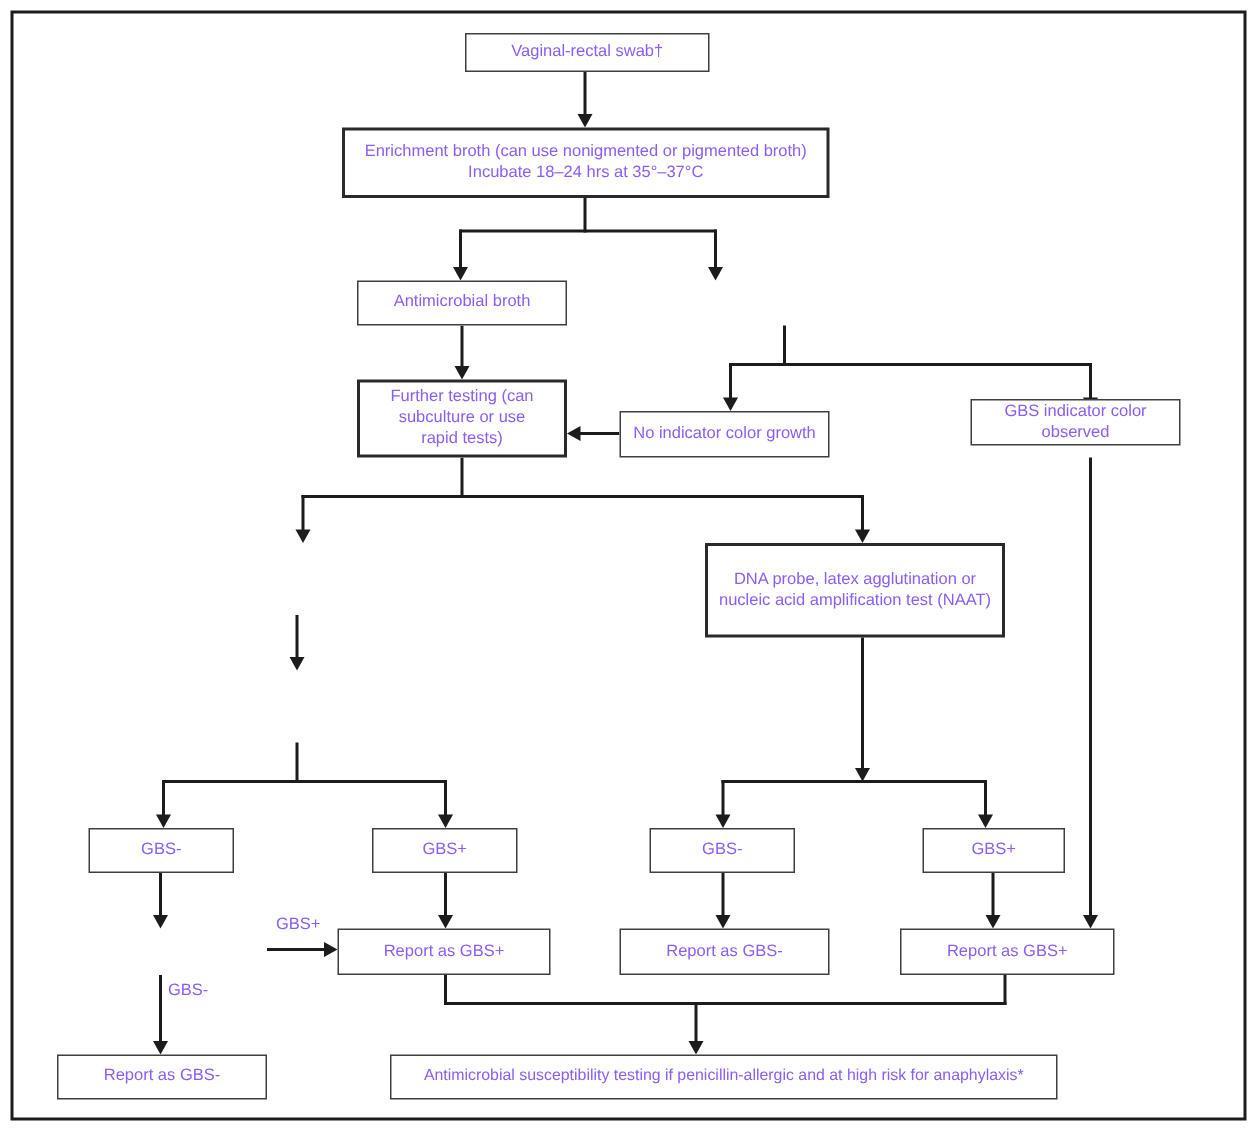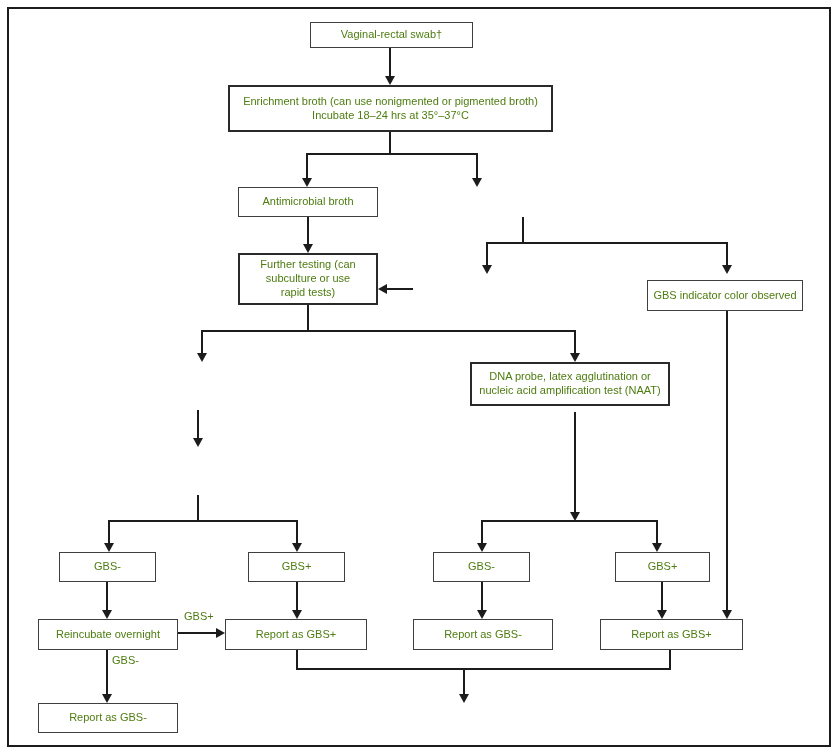--- a/index.html
+++ b/index.html
@@ -1,17 +1,17 @@
 <!DOCTYPE html>
 <html><head>
 <meta charset="utf-8">
 <style>
   html,body{margin:0;padding:0;background:#ffffff;}
   .figure{position:relative;width:838px;height:754px;background:#ffffff;
-          font-family:"Liberation Sans","DejaVu Sans",sans-serif;color:#4d7c0f;}
+          font-family:"Liberation Sans","DejaVu Sans",sans-serif;color:#8b5cf6;}
   .frame{position:absolute;inset:7px;border:2px solid #1c1c1c;}
   .node{position:absolute;display:flex;align-items:center;justify-content:center;
         text-align:center;background:#ffffff;border:1.5px solid #3f3f3f;
         font-size:11px;line-height:1.25;white-space:pre-line;box-sizing:border-box;
         padding:1px 3px;z-index:2;}
   .node.big{border-width:2px;border-color:#2a2a2a;}
   .v{position:absolute;width:2px;background:#1c1c1c;z-index:1;}
   .h{position:absolute;height:2px;background:#1c1c1c;z-index:1;}
   .ad{position:absolute;width:0;height:0;border-left:5px solid transparent;
       border-right:5px solid transparent;border-top:9px solid #1c1c1c;z-index:1;}
@@ -27,32 +27,33 @@
 <div class="figure">
   <div class="frame"></div>
 
   <div class="node" style="left:310px;top:22px;width:163px;height:26px">Vaginal-rectal swab†</div>
   <div class="node big" style="left:228px;top:85px;width:325px;height:47px">Enrichment broth (can use nonigmented or pigmented broth)
 Incubate 18–24 hrs at  35°–37°C</div>
   <div class="node" style="left:238px;top:187px;width:140px;height:30px">Antimicrobial broth</div>
   <div class="node big" style="left:238px;top:253px;width:140px;height:52px">Further testing (can
 subculture or use
 rapid tests)</div>
-  <div class="node" style="left:647px;top:280px;width:156px;height:31px">GBS indicator color observed</div>
-  <div class="node big" style="left:470px;top:362px;width:200px;height:44px">DNA probe, latex agglutination or
+  <div class="node" style="left:413px;top:274px;width:140px;height:31px">No indicator color growth</div>
+  <div class="node" style="left:647px;top:266px;width:140px;height:31px">GBS indicator color observed</div>
+  <div class="node big" style="left:470px;top:362px;width:200px;height:63px">DNA probe, latex agglutination or
 nucleic acid amplification test (NAAT)</div>
   <div class="node" style="left:59px;top:552px;width:97px;height:30px">GBS-</div>
   <div class="node" style="left:248px;top:552px;width:97px;height:30px">GBS+</div>
   <div class="node" style="left:433px;top:552px;width:97px;height:30px">GBS-</div>
   <div class="node" style="left:615px;top:552px;width:95px;height:30px">GBS+</div>
-  <div class="node" style="left:38px;top:619px;width:140px;height:31px">Reincubate overnight</div>
   <div class="node" style="left:225px;top:619px;width:142px;height:31px">Report as GBS+</div>
   <div class="node" style="left:413px;top:619px;width:140px;height:31px">Report as GBS-</div>
   <div class="node" style="left:600px;top:619px;width:143px;height:31px">Report as GBS+</div>
   <div class="node" style="left:38px;top:703px;width:140px;height:30px">Report as GBS-</div>
+  <div class="node" style="left:260px;top:703px;width:445px;height:30px;font-size:10.6px">Antimicrobial susceptibility testing if penicillin-allergic and at high risk for anaphylaxis*</div>
 
   <div class="v" style="left:389px;top:48px;height:29px"></div>
   <div class="ad" style="left:385px;top:76px"></div>
 
   <div class="v" style="left:389px;top:132px;height:23px"></div>
   <div class="h" style="left:306px;top:153px;width:172px"></div>
   <div class="v" style="left:306px;top:153px;height:26px"></div>
   <div class="ad" style="left:302px;top:178px"></div>
   <div class="v" style="left:476px;top:153px;height:26px"></div>
   <div class="ad" style="left:472px;top:178px"></div>

